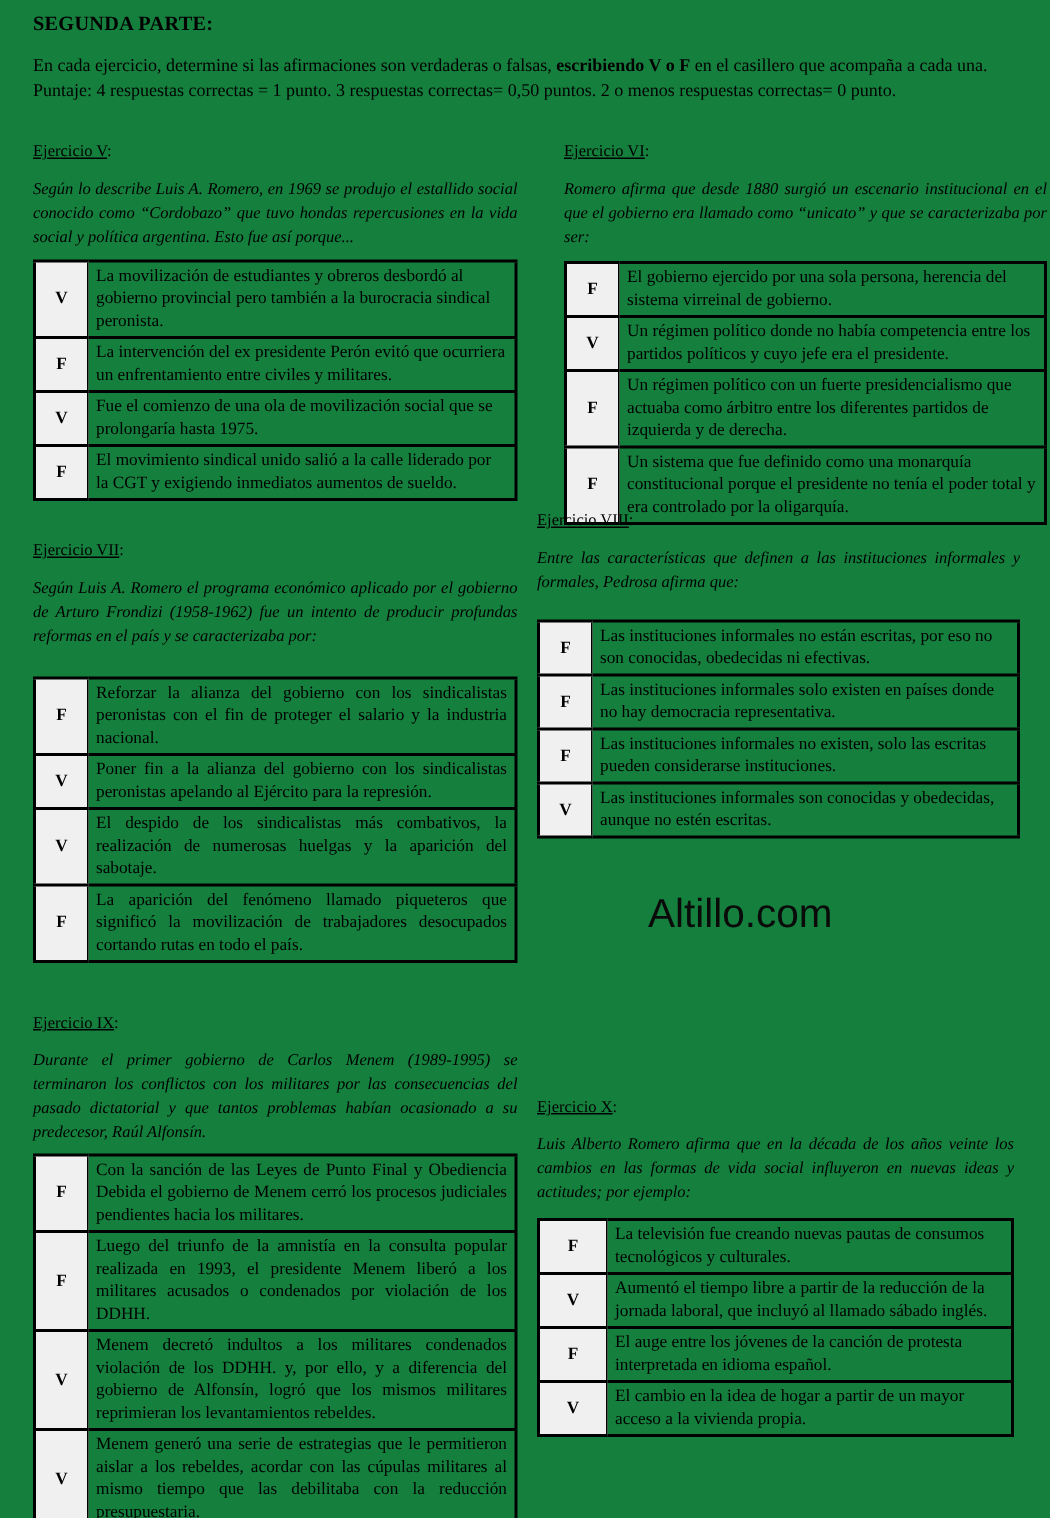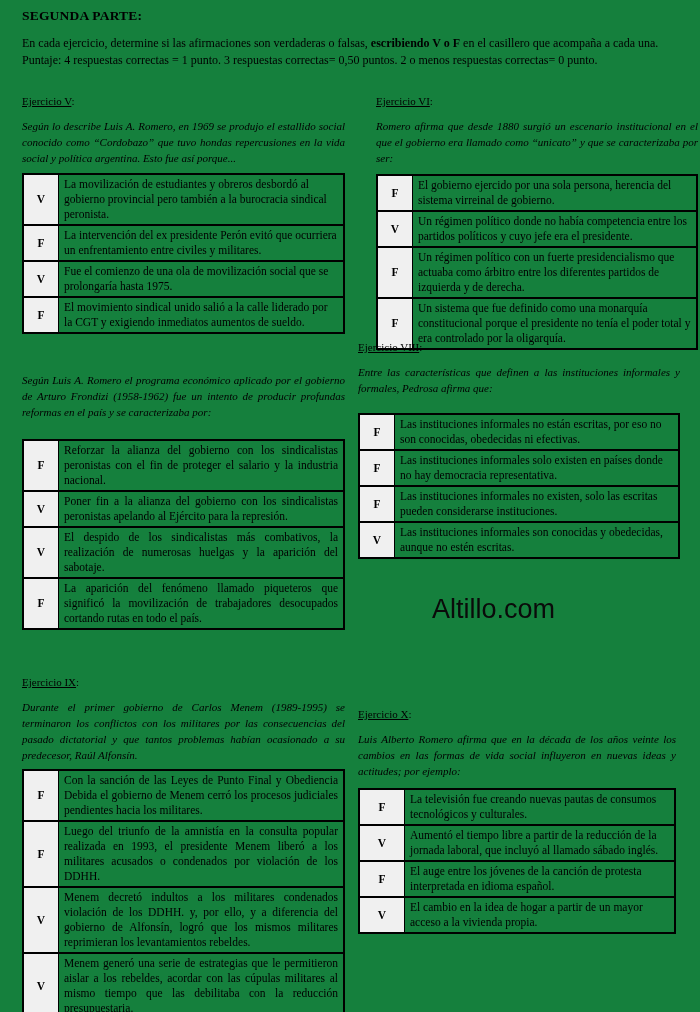--- a/index.html
+++ b/index.html
@@ -29,21 +29,21 @@
   td.ans { width:24px; text-align:center; vertical-align:middle; font-weight:bold; font-size:12.5px; background:#f0f0f0; padding:2px 2px; }
   td.txt { vertical-align:top; }
   table.just td.txt { text-align:justify; }
   table.wide-ans td.ans { width:34px; }
 
   #exV   { left:22px;  top:95px;  width:323px; }
   #exVI  { left:376px; top:95px;  width:322px; }
   #exVII { left:22px;  top:361px; width:323px; }
   #exVIII{ left:358px; top:341px; width:322px; }
   #exIX  { left:22px;  top:676px; width:323px; }
-  #exX   { left:358px; top:708px; width:318px; }
+  #exX   { left:358px; top:732px; width:318px; }
 
   .wm {
     position:absolute; left:432px; top:594px;
     font-family:"Liberation Sans","DejaVu Sans",sans-serif;
     font-size:27px; color:#0a0a0a;
   }
 </style>
 </head>
 <body>
 
@@ -100,20 +100,21 @@
       </tr>
       <tr>
         <td class="ans">F</td>
         <td class="txt">Un sistema que fue definido como una monarquía constitucional porque el presidente no tenía el poder total y era controlado por la oligarquía.</td>
       </tr>
     </tbody>
       </table>
   </section>
 
   <section class="exercise" id="exVII">
+    <h2 class="ex-head"><span class="u">Ejercicio VII</span><span>:</span></h2>
     <p class="prompt">Según Luis A. Romero el programa económico aplicado por el gobierno de Arturo Frondizi (1958-1962) fue un intento de producir profundas reformas en el país y se caracterizaba por:</p>
     <table class="tf just" style="margin-top:19px;">
       <tbody>
           <tr>
         <td class="ans">F</td>
         <td class="txt">Reforzar la alianza del gobierno con los sindicalistas peronistas con el fin de proteger el salario y la industria nacional.</td>
       </tr>
       <tr>
         <td class="ans">V</td>
         <td class="txt">Poner fin a la alianza del gobierno con los sindicalistas peronistas apelando al Ejército para la represión.</td>

